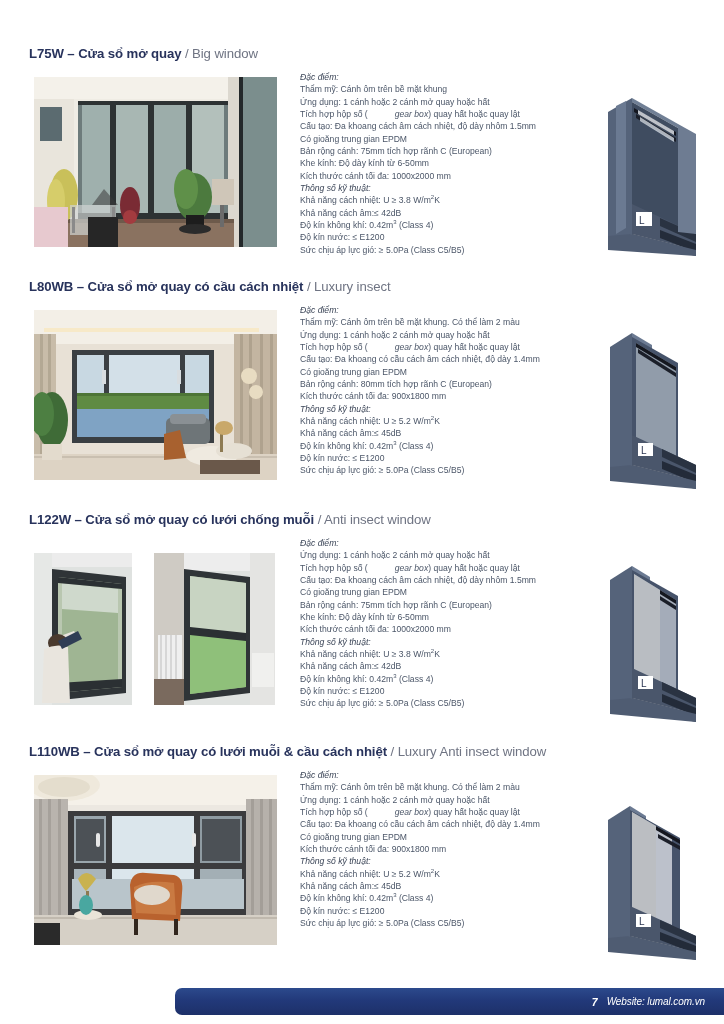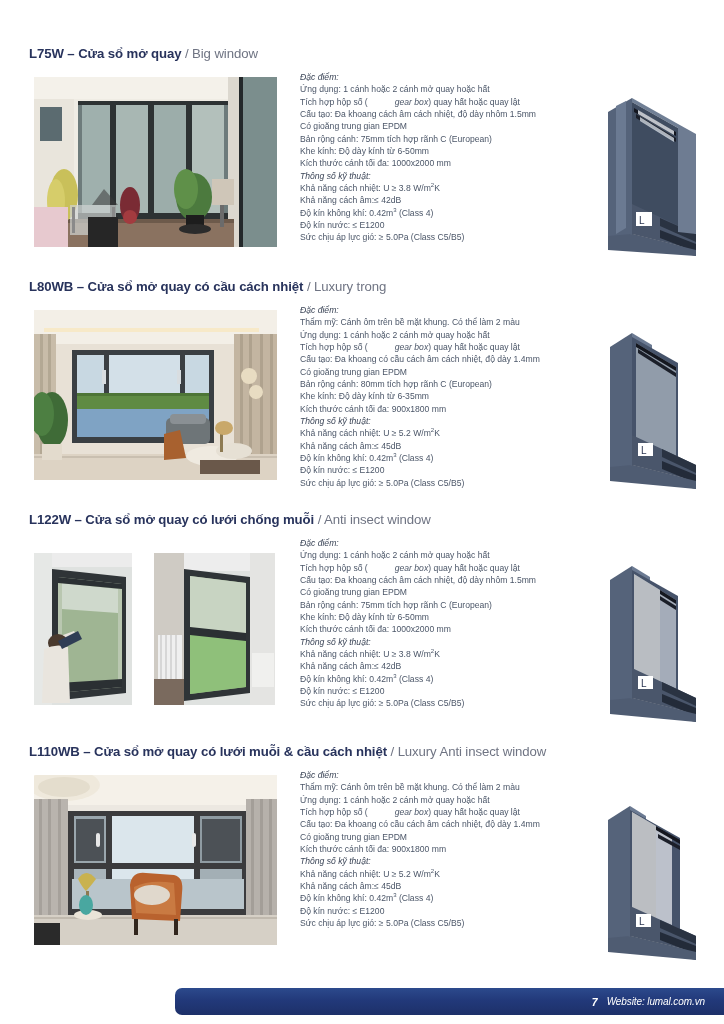--- a/index.html
+++ b/index.html
@@ -167,20 +167,21 @@
           <rect x="78" y="130" width="3" height="26" fill="#8a8a8a"></rect>
           <path d="M58 128 L70 112 L84 128 Z" fill="#3a3a3a" opacity="0.55"></path>
           <rect d="" x="54" y="140" width="30" height="30" fill="#262626"></rect>
           <ellipse cx="96" cy="128" rx="10" ry="18" fill="#7a2b34"></ellipse>
           <ellipse cx="96" cy="140" rx="7" ry="7" fill="#a33b3f"></ellipse>
         </svg>
       </div>
     </div>
     <div class="specs">
       <div class="sec-head">Đặc điểm:</div>
+      <div class="line">Thẩm mỹ: Cánh ôm trên bề mặt khung</div>
       <div class="line">Ứng dụng: 1 cánh hoặc 2 cánh mở quay hoặc hất</div>
       <div class="line">Tích hợp hộp số (<span class="it">gear box</span>) quay hất hoặc quay lật</div>
       <div class="line">Cấu tạo: Đa khoang cách âm cách nhiệt, độ dày nhôm 1.5mm</div>
       <div class="line">Có gioăng trung gian EPDM</div>
       <div class="line">Bản rộng cánh: 75mm tích hợp rãnh C (European)</div>
       <div class="line">Khe kính: Độ dày kính từ 6-50mm</div>
       <div class="line">Kích thước cánh tối đa: 1000x2000 mm</div>
       <div class="sec-head">Thông số kỹ thuật:</div>
       <div class="line">Khả năng cách nhiệt: U ≥ 3.8 W/m<sup>2</sup>K</div>
       <div class="line">Khả năng cách âm:≤ 42dB</div>
@@ -207,21 +208,21 @@
           <polygon points="68,146 104,160 104,168 68,154" fill="#242c3a"></polygon>
           <polygon points="16,152 40,150 104,166 104,172 16,166" fill="#4f5c72"></polygon>
           <polygon points="86,40 104,50 104,150 86,148" fill="#6e7c92"></polygon>
         </g>
       </svg>
     </div>
   </div>
 
   <div class="product" style="top:279px;">
     <div class="prod-title">
-      <span class="vn">L80WB – Cửa sổ mở quay có cầu cách nhiệt</span><span class="en"> / Luxury trong</span>
+      <span class="vn">L80WB – Cửa sổ mở quay có cầu cách nhiệt</span><span class="en"> / Luxury insect</span>
     </div>
     <div class="photo">
       <div class="ph-inner">
         <svg width="243" height="170" viewBox="0 0 243 170" preserveAspectRatio="none">
           <rect x="0" y="0" width="243" height="170" fill="#e8e1d6"></rect>
           <rect x="0" y="0" width="243" height="34" fill="#f3efe7"></rect>
           <rect x="10" y="18" width="215" height="4" fill="#f7e9c8"></rect>
           <rect x="38" y="40" width="142" height="92" fill="#93a7ae"></rect>
           <rect x="38" y="40" width="142" height="5" fill="#3a3f43"></rect>
           <rect x="38" y="127" width="142" height="6" fill="#3a3f43"></rect>
@@ -264,21 +265,20 @@
       </div>
     </div>
     <div class="specs">
       <div class="sec-head">Đặc điểm:</div>
       <div class="line">Thẩm mỹ: Cánh ôm trên bề mặt khung. Có thể làm 2 màu</div>
       <div class="line">Ứng dụng: 1 cánh hoặc 2 cánh mở quay hoặc hất</div>
       <div class="line">Tích hợp hộp số (<span class="it">gear box</span>) quay hất hoặc quay lật</div>
       <div class="line">Cấu tạo: Đa khoang có cầu cách âm cách nhiệt, độ dày 1.4mm</div>
       <div class="line">Có gioăng trung gian EPDM</div>
       <div class="line">Bản rộng cánh: 80mm tích hợp rãnh C (European)</div>
-      <div class="line">Khe kính: Độ dày kính từ 6-35mm</div>
       <div class="line">Kích thước cánh tối đa: 900x1800 mm</div>
       <div class="sec-head">Thông số kỹ thuật:</div>
       <div class="line">Khả năng cách nhiệt: U ≥ 5.2 W/m<sup>2</sup>K</div>
       <div class="line">Khả năng cách âm:≤ 45dB</div>
       <div class="line">Độ kín không khí: 0.42m<sup>3</sup> (Class 4)</div>
       <div class="line">Độ kín nước: ≤ E1200</div>
       <div class="line">Sức chịu áp lực gió: ≥ 5.0Pa  (Class C5/B5)</div>
     </div>
     <div class="profile" style="left:592px; top:38px;">
       <svg width="112" height="178" viewBox="0 0 112 178">

